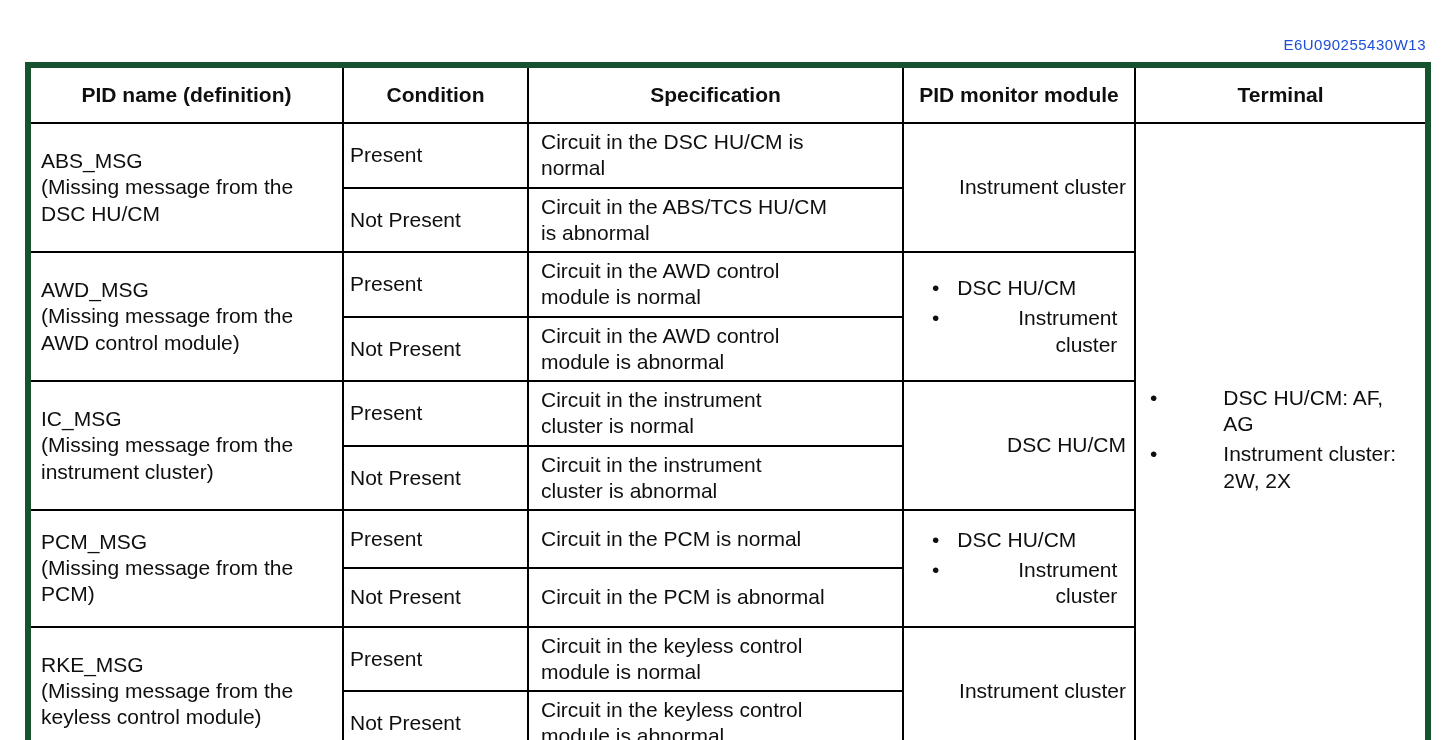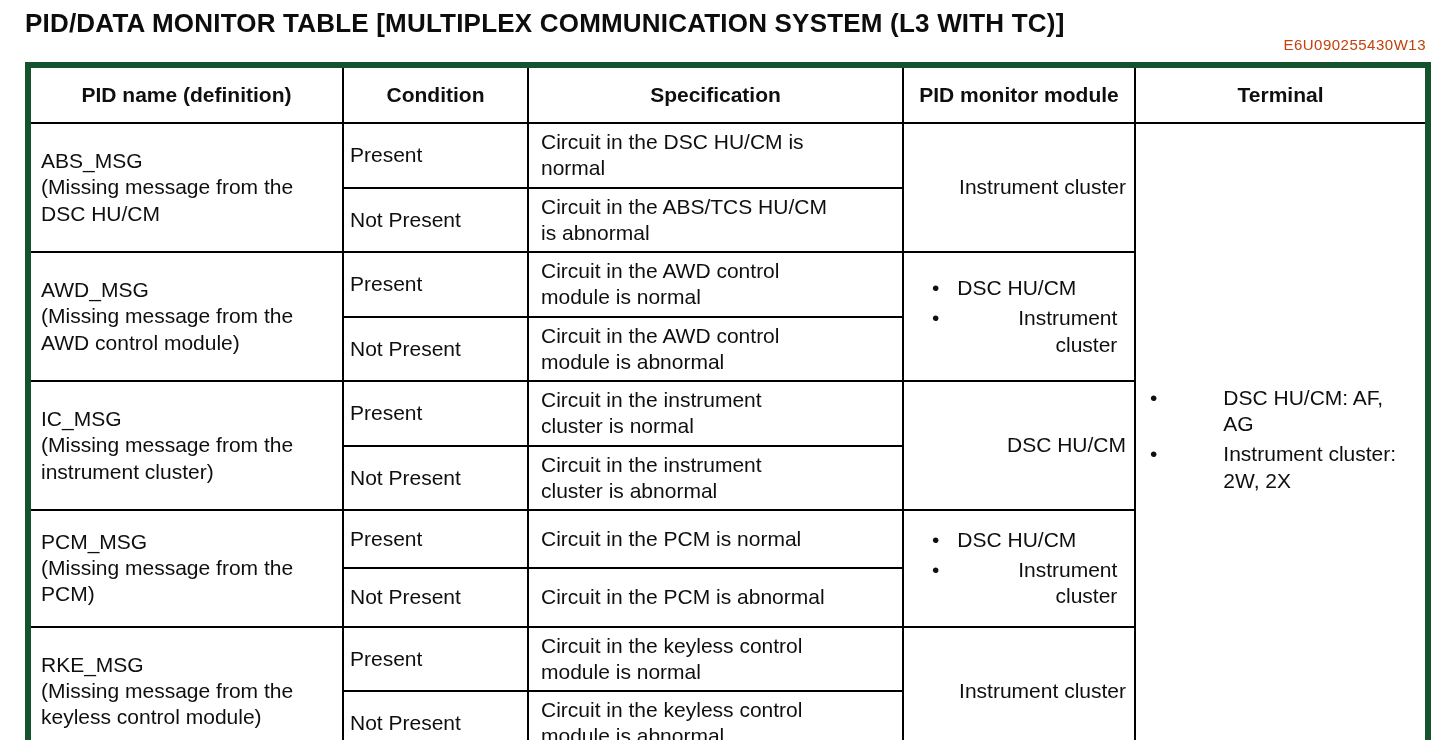--- a/index.html
+++ b/index.html
@@ -20,21 +20,21 @@
     left: 25px; top: 8px;
     font-size: 26px;
     font-weight: bold;
     letter-spacing: 0.2px;
     color: #0d0d0d;
   }
   .ref-code {
     position: absolute;
     right: 30px; top: 36px;
     font-size: 15px;
-    color: #c2410c;
+    color: #1d4ed8;
     letter-spacing: 0.5px;
   }
   table.pid-table {
     position: absolute;
     left: 25px; top: 62px;
     width: 1400px;
     border-collapse: collapse;
     table-layout: fixed;
     font-size: 21px;
     line-height: 1.25;
@@ -85,21 +85,20 @@
     flex: 0 0 auto;
   }
   .mon-cell .bullet-item > span:last-child { max-width: 160px; }
   .term-cell .bullet-item > span:last-child { max-width: 185px; margin-left: 48px; }
 </style>
 </head>
 <body>
 
 <div class="page">
 
-  <div class="doc-title">PID/DATA MONITOR TABLE [MULTIPLEX COMMUNICATION SYSTEM (L3 WITH TC)]</div>
   <div class="ref-code">E6U090255430W13</div>
 
   <table class="pid-table">
     <colgroup>
       <col class="c1">
         <col class="c2">
         <col class="c3">
         <col class="c4">
         <col class="c5">
     </colgroup>

